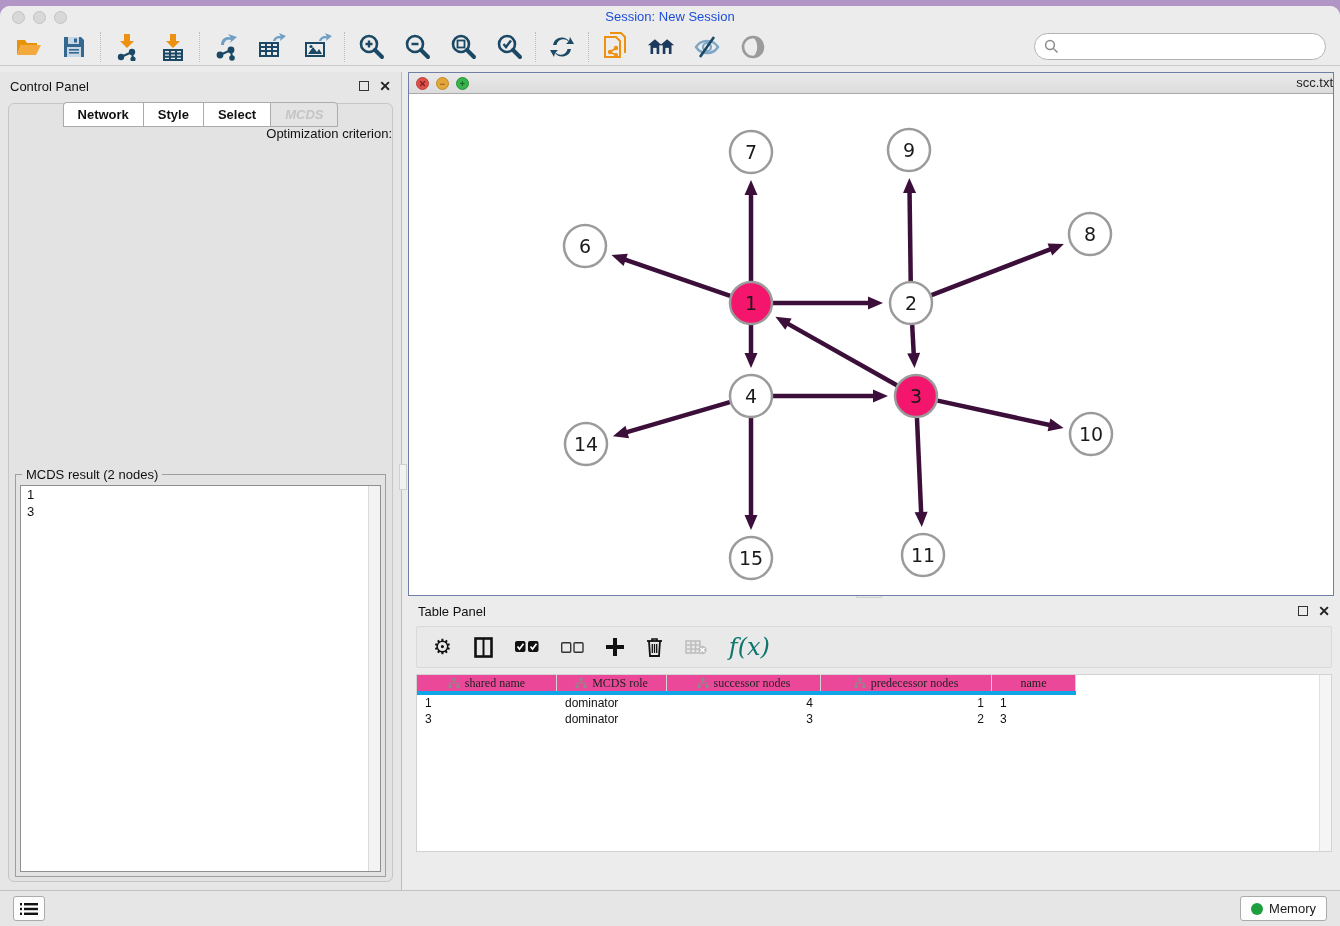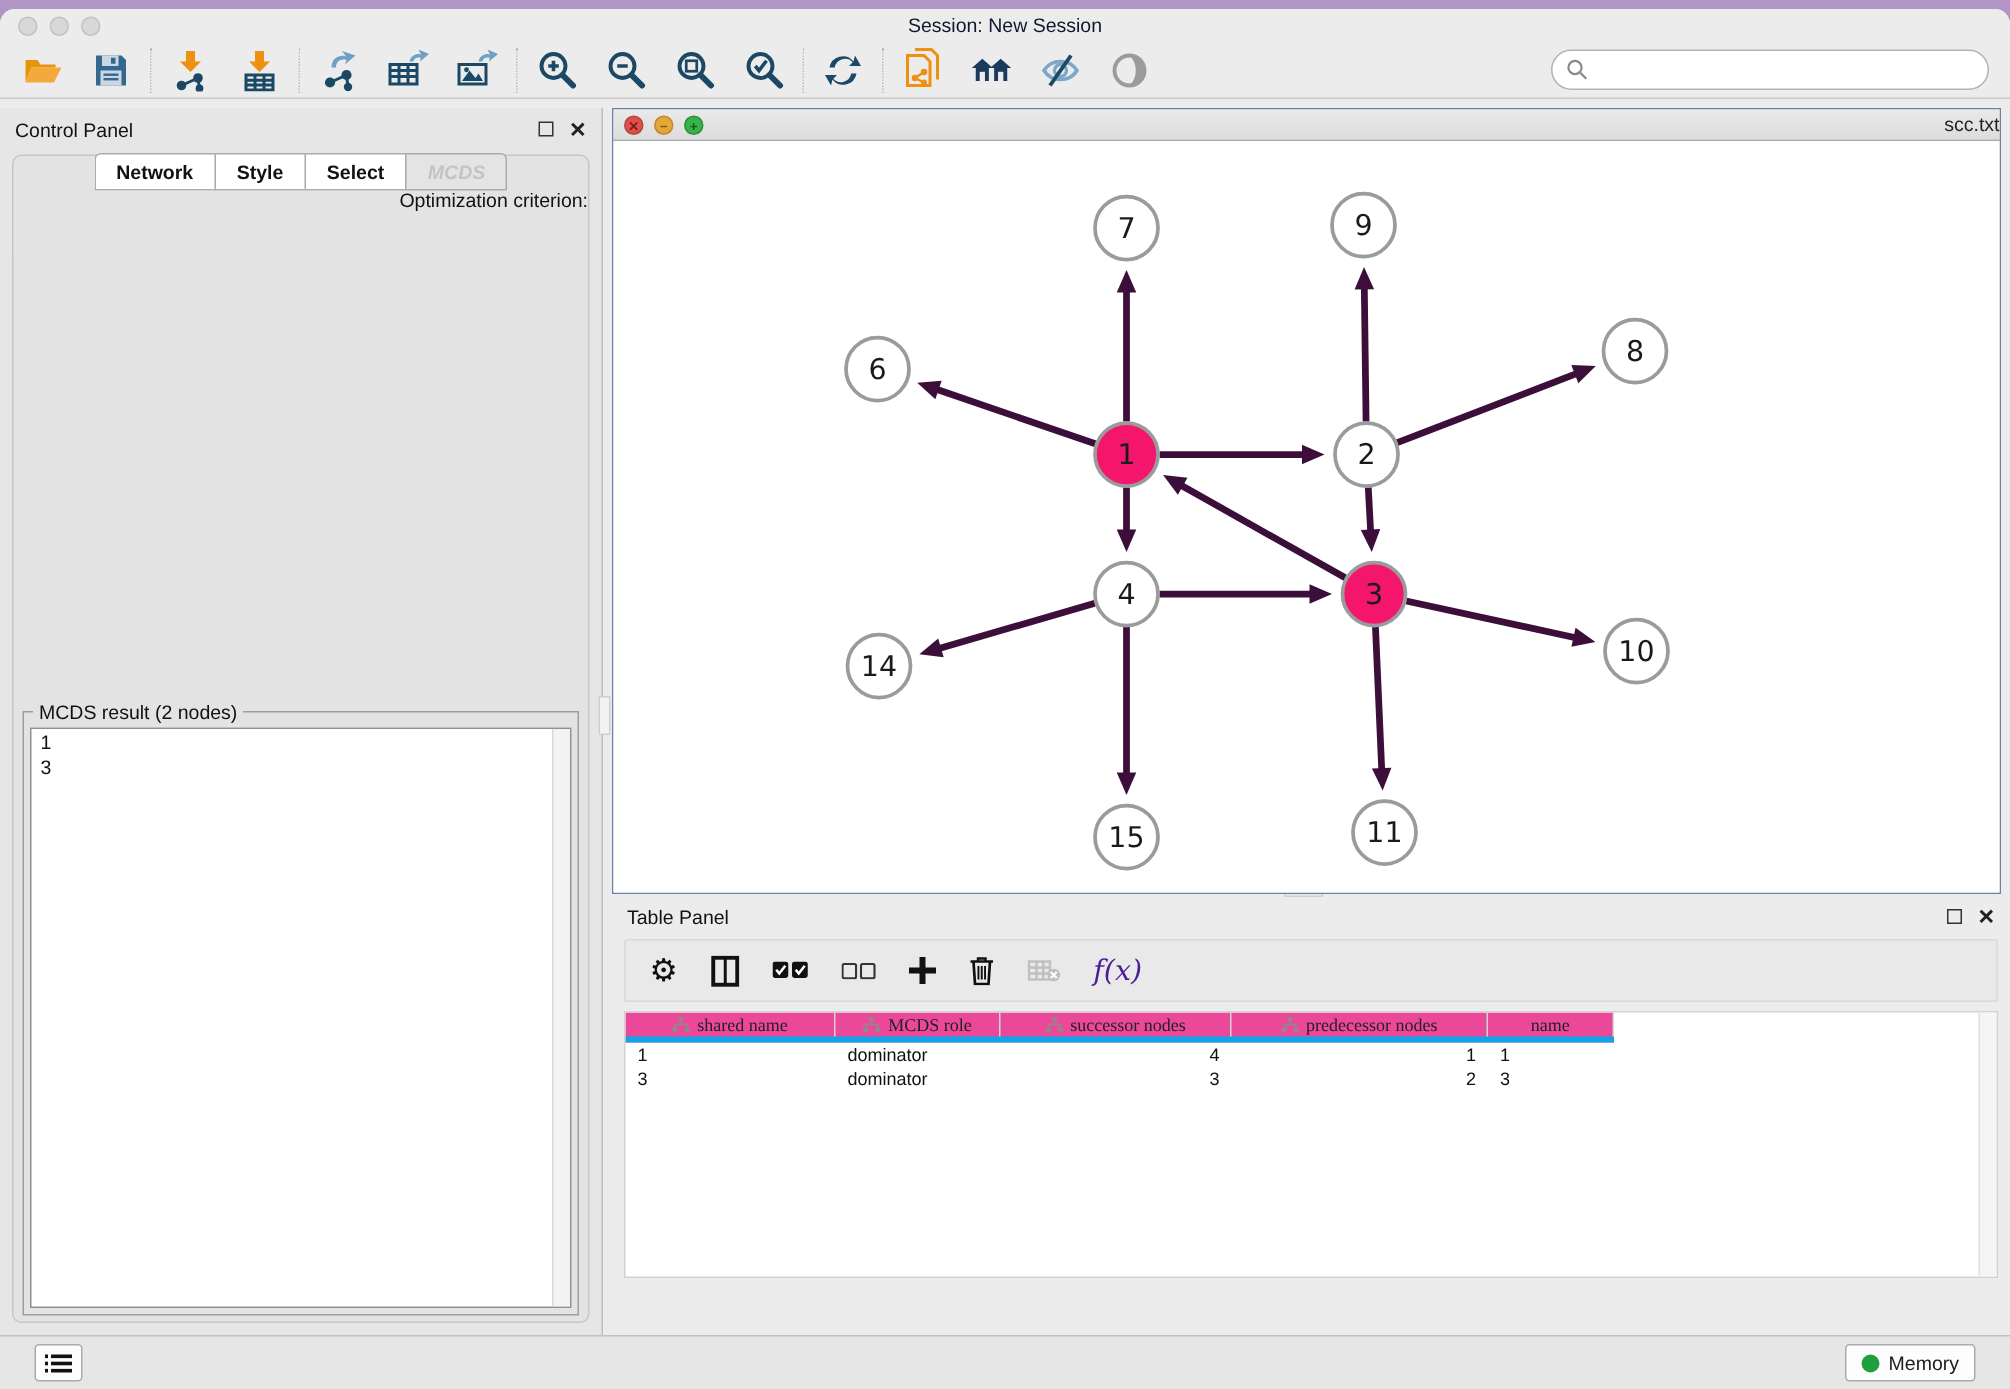--- a/index.html
+++ b/index.html
@@ -5,21 +5,21 @@
   * { margin:0; padding:0; box-sizing:border-box; }
   html,body { width:1340px; height:926px; overflow:hidden; }
   body { font-family:"Liberation Sans", sans-serif; background:#B095C6; position:relative; color:#1a1a1a; }
 
   .window { position:absolute; top:6px; left:0; right:0; bottom:0; background:#ECECEC; border-radius:10px 10px 0 0; overflow:hidden; }
 
   
   .titlebar { height:22px; position:relative; background:#ECECEC; }
   .tl-dots { position:absolute; left:12px; top:5px; display:flex; gap:8px; }
   .tl-dot { width:13px; height:13px; border-radius:50%; background:#D8D8D8; border:1px solid #C2C2C2; }
-  .win-title { text-align:center; font-size:13px; color:#0f172a; line-height:22px; }
+  .win-title { text-align:center; font-size:13px; color:#1d4ed8; line-height:22px; }
 
   
   .toolbar { height:38px; background:#ECECEC; border-bottom:1px solid #C9C9C9; display:flex; align-items:center; padding:0 14px; }
   .tb-group { display:flex; align-items:center; gap:18px; }
   .tb-sep { width:1px; height:30px; margin:0 12px; border-left:1px dotted #BDBDBD; }
   .tb-icon { width:28px; height:28px; display:flex; align-items:center; justify-content:center; cursor:pointer; }
   .search-wrap { margin-left:auto; }
   .search-box { width:292px; height:27px; background:#fff; border:1px solid #B3B3B3; border-radius:14px; display:flex; align-items:center; padding:0 9px; }
   .search-box svg { flex:0 0 auto; }
   .search-input { border:none; outline:none; background:transparent; font-size:13px; width:250px; margin-left:5px; }
@@ -58,33 +58,33 @@
   .net-title { text-align:right; font-size:13px; color:#222; line-height:20px; }
   .net-canvas { position:absolute; left:0; top:21px; right:0; bottom:0; background:#fff; }
 
   
   .table-panel { position:absolute; left:408px; top:592px; right:0; bottom:36px; background:#ECECEC; }
   .tp-header { height:26px; display:flex; align-items:center; padding:0 10px; font-size:13px; color:#111; }
   .tp-toolbar { margin:2px 8px 0 8px; height:42px; background:#E9E9E9; border:1px solid #D9D9D9; border-radius:2px; display:flex; align-items:center; gap:22px; padding:0 16px; }
   .tp-tool { display:flex; align-items:center; justify-content:center; height:28px; cursor:pointer; }
   .tp-tool.disabled { cursor:default; }
   .gear-glyph { font-size:21px; color:#111; font-family:"DejaVu Sans",sans-serif; line-height:22px; }
-  .fx-glyph { font-family:"DejaVu Serif",serif; font-style:italic; font-size:19px; color:#4c1d95; }
+  .fx-glyph { font-family:"DejaVu Serif",serif; font-style:italic; font-size:24px; color:#0f766e; }
   .tp-tablebox { margin:6px 8px 0 8px; background:#fff; border:1px solid #D2D2D2; height:178px; position:relative; overflow:hidden; }
   .tp-scroll { position:absolute; right:0; top:0; bottom:0; width:12px; background:#F5F5F5; border-left:1px solid #E0E0E0; }
   .grid-head { display:grid; grid-template-columns:140px 110px 154px 171px 84px; background:#ec4899; border-bottom:4px solid #0ea5e9; height:20px; width:659px;font-family:Liberation Serif, serif; }
   .gh-cell { display:flex; align-items:center; justify-content:center; gap:5px; font-size:12px; color:#222; border-right:1px solid #D4D4D4; position:relative; }
   .grid-row { display:grid; grid-template-columns:140px 110px 154px 171px 84px; height:16px; width:659px; }
   .gr-cell { font-size:12px; color:#111; line-height:16px; padding:0 8px; white-space:nowrap; overflow:hidden; }
   .gr-cell.right { text-align:right; }
   .tp-tabs { position:absolute; left:0; right:0; bottom:8px; display:flex; justify-content:center; }
   .tp-tabs .tab { padding:3px 12px; }
 
   
-  .statusbar { position:absolute; left:0; right:0; bottom:0; height:36px; background:#E6E6E6; border-top:1px solid #C2C2C2; display:flex; align-items:center; padding:0 23px; }
+  .statusbar { position:absolute; left:0; right:0; bottom:0; height:36px; background:#E6E6E6; border-top:1px solid #C2C2C2; display:flex; align-items:center; padding:0 13px; }
   .sb-left-btn { width:32px; height:25px; background:#FDFDFD; border:1px solid #ABABAB; border-radius:3px; display:flex; align-items:center; justify-content:center; cursor:pointer; }
   .memory-btn { margin-left:auto; height:25px; background:#FDFDFD; border:1px solid #ABABAB; border-radius:3px; display:flex; align-items:center; gap:6px; padding:0 10px; font-size:13px; cursor:pointer; }
   .mem-dot { width:12px; height:12px; border-radius:50%; background:#1F9E3E; }
 
   
   .split-v { position:absolute; left:399px; top:458px; width:8px; height:26px; background:#F2F2F2; border:1px solid #CFCFCF; }
   .split-h { position:absolute; left:856px; top:585px; width:26px; height:7px; background:#E8E8E8; border:1px solid #D2D2D2; }
 </style>
 </head>
 <body>

